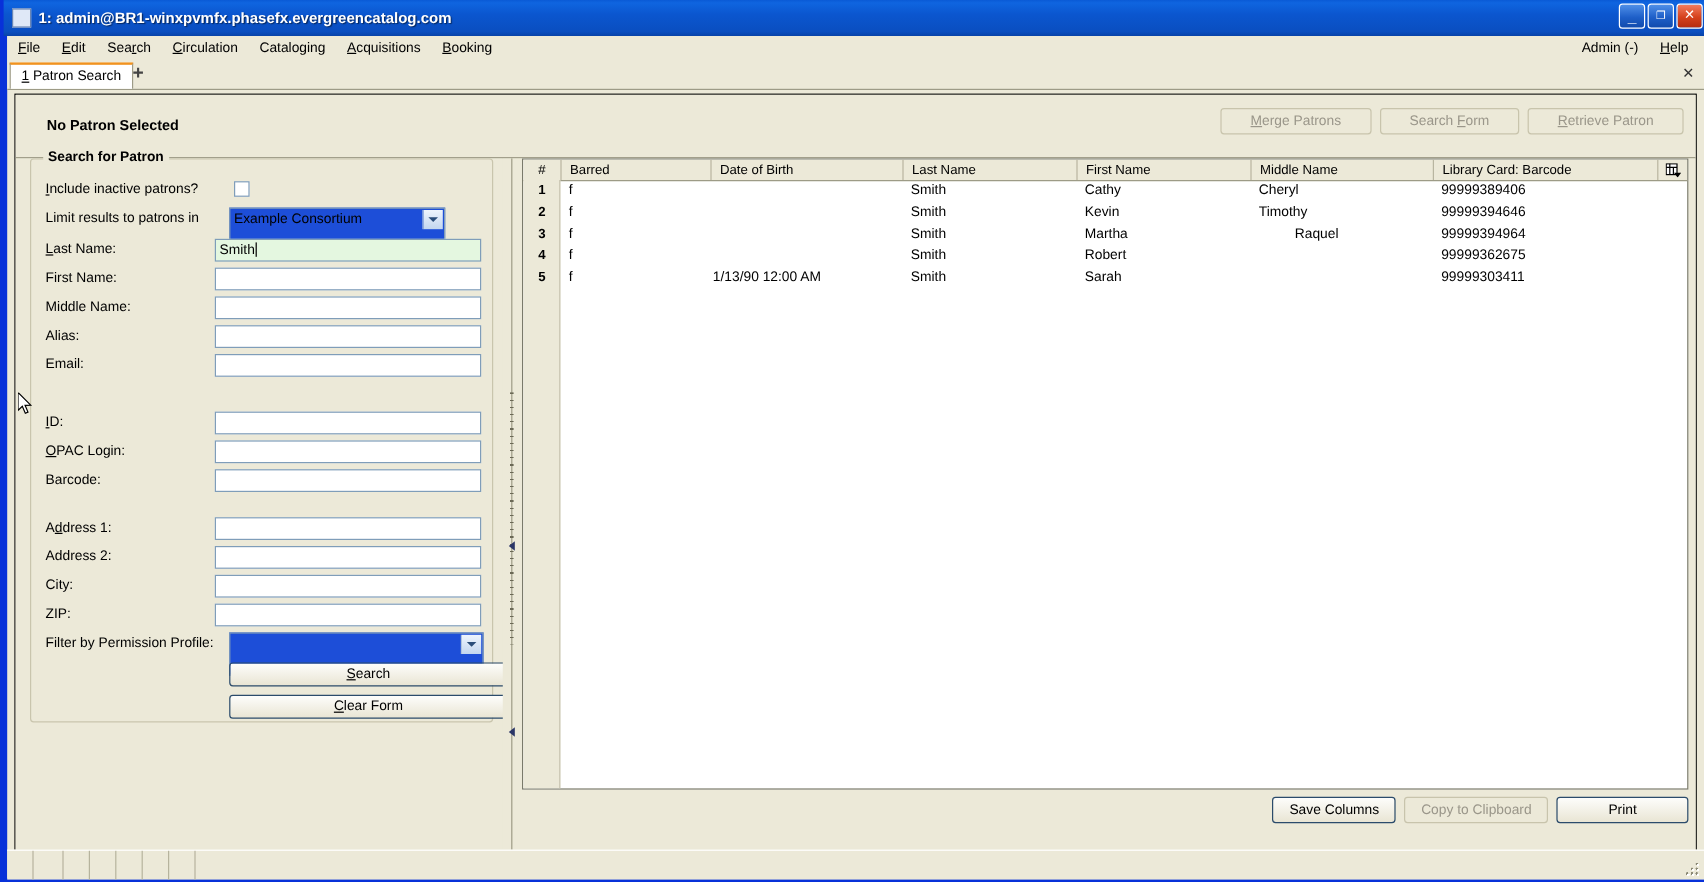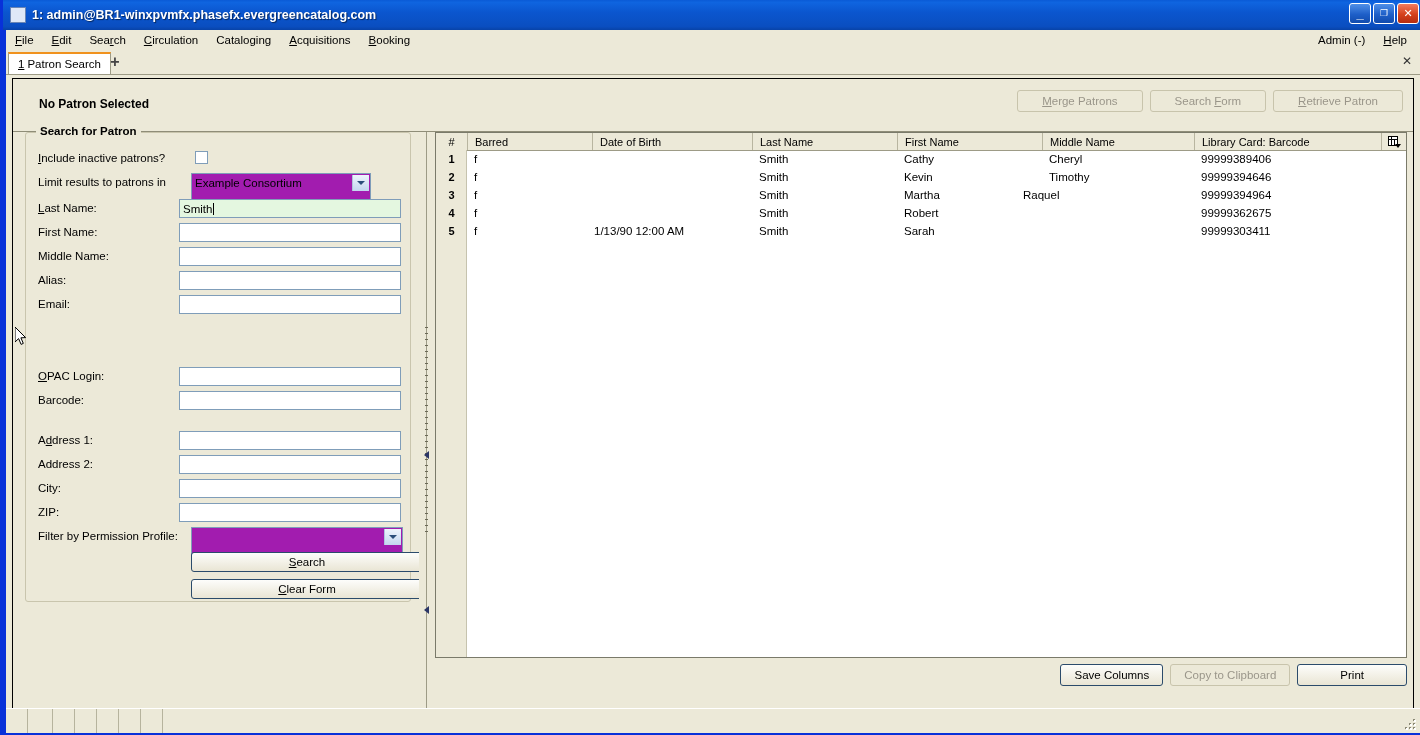--- a/index.html
+++ b/index.html
@@ -125,21 +125,21 @@
     font-size:11.5px;padding:1px 3px;line-height:16px;
   }
   .finput.active{background:#e4f7e0;}
   .caret{display:inline-block;width:1px;height:12px;background:#000;vertical-align:-2px;margin-left:1px;}
   .fcheck{
     position:absolute;left:169px;top:2px;width:13px;height:13px;
     border:1px solid #7f9db9;background:#fff;box-sizing:border-box;
   }
   .fselect{
     position:absolute;left:165px;top:0;width:180px;height:36px;
-    border:1px solid #7f9db9;background:#a21caf;box-sizing:border-box;
+    border:1px solid #7f9db9;background:#1d4ed8;box-sizing:border-box;
     font-size:11.5px;padding:2px 20px 0 3px;line-height:15px;
   }
   .fselect.wide{left:165px;width:212px;}
   .arrowbox{
     position:absolute;right:1px;top:1px;width:17px;height:16px;
     background:linear-gradient(to bottom,#eef4fd,#c3d6ef);
     border-left:1px solid #b0c4de;box-sizing:border-box;
     display:flex;align-items:center;justify-content:center;
   }
   .arrowbox::after{
@@ -341,20 +341,24 @@
             <div class="flabel">Alias:</div>
             <div class="finput"></div>
           </div>
 
           <div class="frow" style="top:162px;">
             <div class="flabel">Email:</div>
             <div class="finput"></div>
           </div>
 
 
+          <div class="frow" style="top:210px;">
+            <div class="flabel"><u>I</u>D:</div>
+            <div class="finput"></div>
+          </div>
 
           <div class="frow" style="top:234px;">
             <div class="flabel"><u>O</u>PAC Login:</div>
             <div class="finput"></div>
           </div>
 
           <div class="frow" style="top:258px;">
             <div class="flabel">Barcode:</div>
             <div class="finput"></div>
           </div>
@@ -449,21 +453,21 @@
             <div class="gcell" style="left:613px;">Timothy</div>
             <div class="gcell" style="left:765px;">99999394646</div>
           </div>
 
           <div class="grow" style="top:53px;">
             <div class="gcell num">3</div>
             <div class="gcell" style="left:38px;">f</div>
             <div class="gcell" style="left:163px;"></div>
             <div class="gcell" style="left:323px;">Smith</div>
             <div class="gcell" style="left:468px;">Martha</div>
-            <div class="gcell" style="left:587px;">Raquel</div>
+            <div class="gcell" style="left:643px;">Raquel</div>
             <div class="gcell" style="left:765px;">99999394964</div>
           </div>
 
           <div class="grow" style="top:71px;">
             <div class="gcell num">4</div>
             <div class="gcell" style="left:38px;">f</div>
             <div class="gcell" style="left:163px;"></div>
             <div class="gcell" style="left:323px;">Smith</div>
             <div class="gcell" style="left:468px;">Robert</div>
             <div class="gcell" style="left:613px;"></div>

